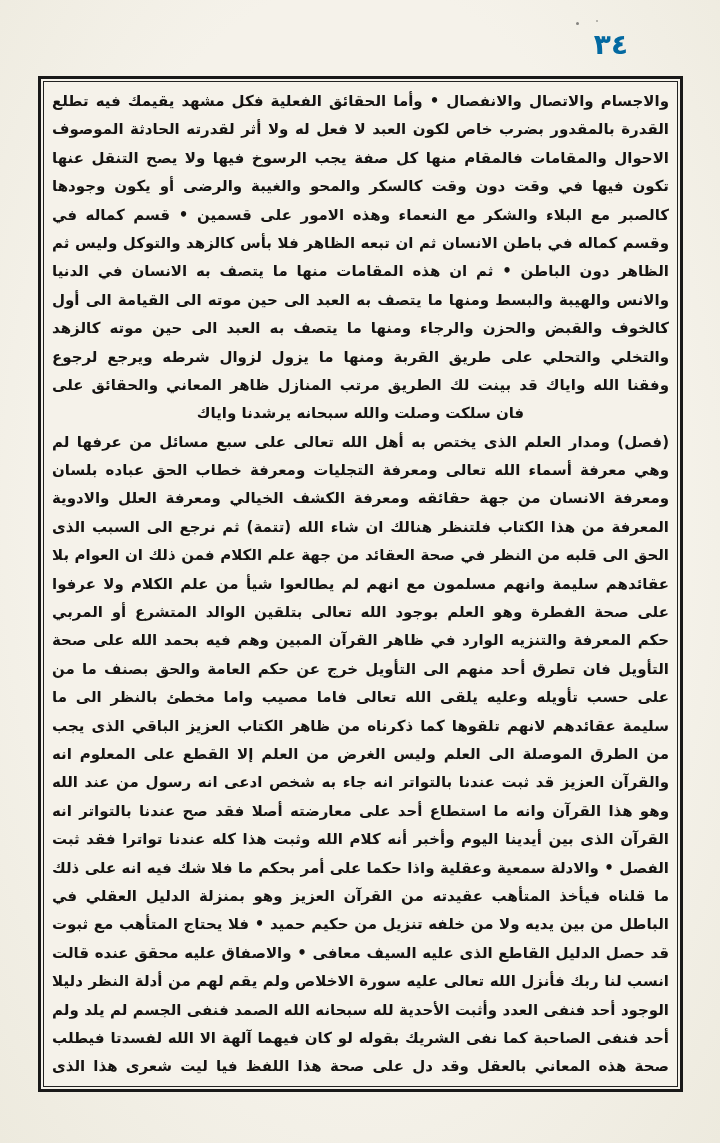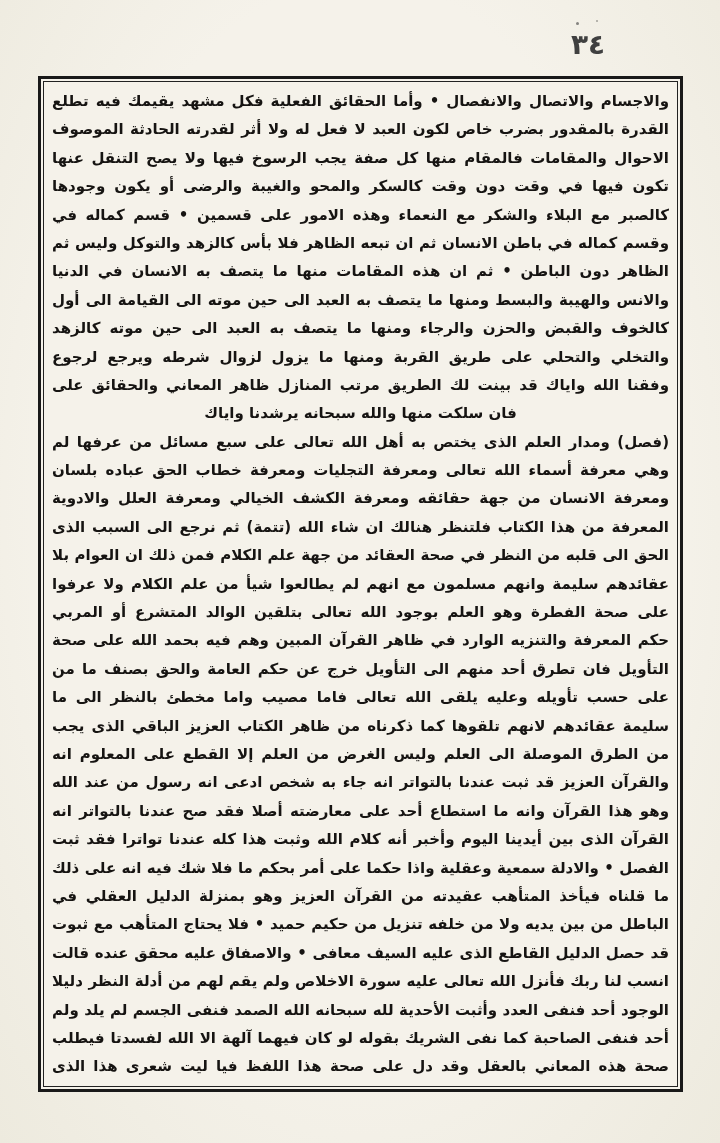--- a/index.html
+++ b/index.html
@@ -7,22 +7,22 @@
     width:720px;height:1143px;position:relative;overflow:hidden;
     background:#f3f0e8;
     font-family:"DejaVu Sans",sans-serif;
   }
   .scan-surface{
     position:absolute;inset:0;
     background:radial-gradient(ellipse at 50% 45%, #f5f2ea 60%, #edeade 100%);
   }
   .page-number{
     position:absolute;left:548px;top:28px;width:80px;
-    text-align:center;
-    font-size:28px;font-weight:bold;color:#404040;
+    text-align:right;
+    font-size:28px;font-weight:bold;color:#0369a1;
     letter-spacing:2px;
   }
   .page-number:after{
     content:"";
     display:block;width:26px;height:2px;margin:1px auto 0;
     background:transparent;
   }
   .frame-outer{
     position:absolute;left:38px;top:76px;width:645px;height:1016px;
     border:3px solid #191919;
@@ -76,21 +76,21 @@
         <div class="line">القدرة بالمقدور بضرب خاص لكون العبد لا فعل له ولا أثر لقدرته الحادثة الموصوف بها • وجميع ما ذكرناه يسمى</div>
         <div class="line">الاحوال والمقامات فالمقام منها كل صفة يجب الرسوخ فيها ولا يصح التنقل عنها كالتوبة • والحال منها كل صفة</div>
         <div class="line">تكون فيها في وقت دون وقت كالسكر والمحو والغيبة والرضى أو يكون وجودها مشروطا بشرط فتنعدم لعدم شرطها</div>
         <div class="line">كالصبر مع البلاء والشكر مع النعماء وهذه الامور على قسمين • قسم كماله في ظاهر الانسان وباطنه كالورع والتوبة</div>
         <div class="line">وقسم كماله في باطن الانسان ثم ان تبعه الظاهر فلا بأس كالزهد والتوكل وليس ثم في طريق الله تعالى مقام يكون في</div>
         <div class="line">الظاهر دون الباطن • ثم ان هذه المقامات منها ما يتصف به الانسان في الدنيا والآخرة كالمشاهدة والجلال والجمال</div>
         <div class="line">والانس والهيبة والبسط ومنها ما يتصف به العبد الى حين موته الى القيامة الى أول قدم يضعه في الجنة ويزول عنه</div>
         <div class="line">كالخوف والقبض والحزن والرجاء ومنها ما يتصف به العبد الى حين موته كالزهد والتوبة والورع والمجاهدة والرياضة</div>
         <div class="line">والتخلي والتحلي على طريق القربة ومنها ما يزول لزوال شرطه ويرجع لرجوع شرطه كالصبر والشكر والورع فهذا</div>
         <div class="line">وفقنا الله واياك قد بينت لك الطريق مرتب المنازل ظاهر المعاني والحقائق على غاية الايجاز والبيان والاستيفاء العام</div>
-        <div class="line center">فان سلكت منها والله سبحانه يرشدنا واياك</div>
+        <div class="line center">فان سلكت وصلت والله سبحانه يرشدنا واياك</div>
         <div class="line">(فصل) ومدار العلم الذى يختص به أهل الله تعالى على سبع مسائل من عرفها لم يعتص عليه شئ من علم الحقائق</div>
         <div class="line">وهي معرفة أسماء الله تعالى ومعرفة التجليات ومعرفة خطاب الحق عباده بلسان الشرع ومعرفة كمال الوجود ونقصه</div>
         <div class="line">ومعرفة الانسان من جهة حقائقه ومعرفة الكشف الخيالي ومعرفة العلل والادوية وذكرنا هذه المسائل في باب</div>
         <div class="line">المعرفة من هذا الكتاب فلتنظر هنالك ان شاء الله (تتمة) ثم نرجع الى السبب الذى لاجله منعنا المتأهب لتجلى</div>
         <div class="line">الحق الى قلبه من النظر في صحة العقائد من جهة علم الكلام فمن ذلك ان العوام بلا خلاف من كل متشرع صحيح العقل</div>
         <div class="line">عقائدهم سليمة وانهم مسلمون مع انهم لم يطالعوا شيأ من علم الكلام ولا عرفوا مذاهب الخصوم بل أبقاهم الله تعالى</div>
         <div class="line">على صحة الفطرة وهو العلم بوجود الله تعالى بتلقين الوالد المتشرع أو المربي وانهم من معرفة الحق سبحانه وتنزيهه على</div>
         <div class="line">حكم المعرفة والتنزيه الوارد في ظاهر القرآن المبين وهم فيه بحمد الله على صحة وصواب ما لم يتطرق أحد منهم الى</div>
         <div class="line">التأويل فان تطرق أحد منهم الى التأويل خرج عن حكم العامة والحق بصنف ما من أصناف أهل النظر والتأويل وهو</div>
         <div class="line">على حسب تأويله وعليه يلقى الله تعالى فاما مصيب واما مخطئ بالنظر الى ما يناقض ظاهر ما جاء به الشرع فالعامة بحمد الله</div>

